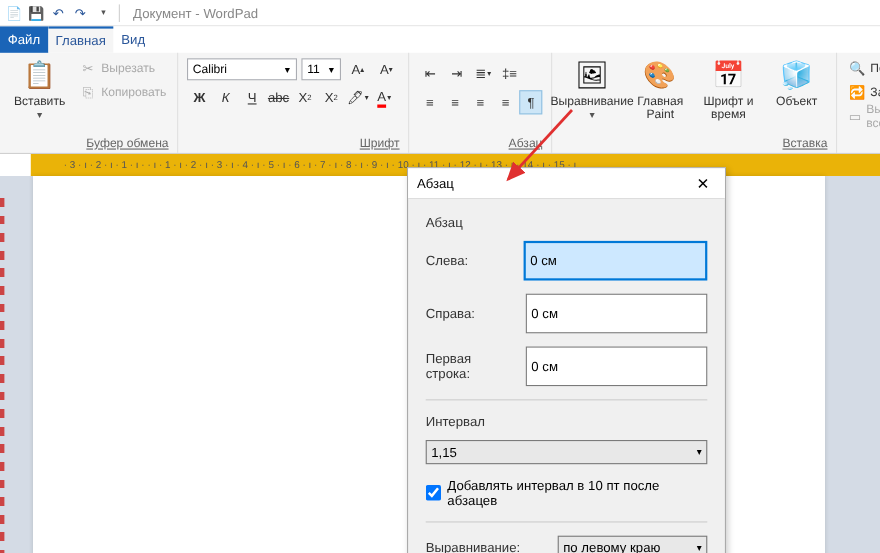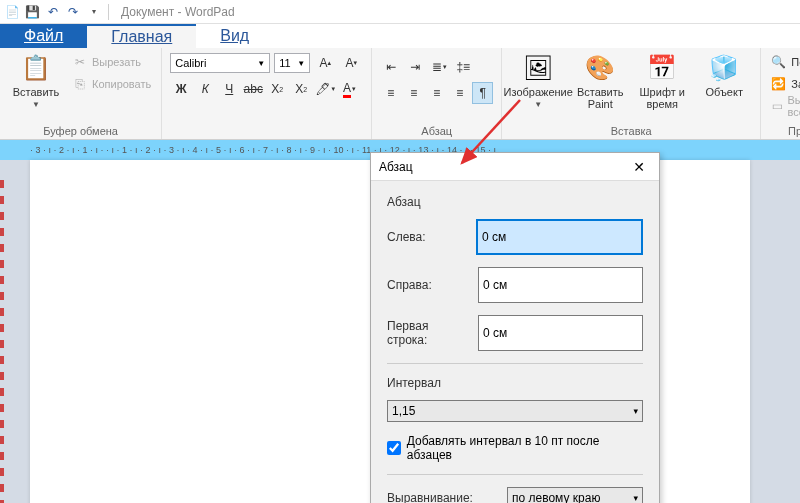--- a/index.html
+++ b/index.html
@@ -7,29 +7,29 @@
 
 
 .titlebar { height: 24px; background: #fff; display: flex; align-items: center; padding: 0 4px; border-bottom: 1px solid #e0e0e0; }
 .titlebar .qat { display: flex; gap: 2px; align-items: center; }
 .titlebar .qat .icon { width: 18px; height: 18px; display: flex; align-items: center; justify-content: center; color: #2b579a; font-size: 12px; }
 .titlebar .sep { width: 1px; height: 16px; background: #d0d0d0; margin: 0 6px; }
 .titlebar .title { color: #888; font-size: 12px; margin-left: 6px; }
 
 
 .tabs { height: 24px; background: #fff; display: flex; align-items: stretch; }
-.tab { padding: 0 24px; display: flex; align-items: center; font-size: 16px; color: #2b579a; cursor: default; text-decoration: underline; }
+.tab { padding: 0 7px; display: flex; align-items: center; font-size: 12px; color: #2b579a; cursor: default; }
 .tab.file { background: #1a64b7; color: #fff; }
 .tab.active { background: #f5f5f5; border-top: 2px solid #1a64b7; color: #2b579a; }
 
 
 .ribbon { height: 92px; background: #f5f5f5; border-bottom: 1px solid #d0d0d0; display: flex; }
 .group { border-right: 1px solid #e0e0e0; padding: 4px 8px 2px; display: flex; flex-direction: column; justify-content: space-between; }
 .group-body { display: flex; gap: 6px; align-items: flex-start; flex: 1; }
-.group-label { text-align: center; font-size: 11px; color: #666; padding-top: 2px; }
+.group-label { text-align: right; font-size: 11px; color: #666; padding-top: 2px; text-decoration: underline; }
 
 .big-btn { display: flex; flex-direction: column; align-items: center; width: 56px; gap: 2px; }
 .big-btn .icon { width: 32px; height: 32px; display: flex; align-items: center; justify-content: center; font-size: 24px; }
 .big-btn .lbl { font-size: 11px; color: #333; text-align: center; line-height: 1.1; }
 .big-btn .caret { font-size: 8px; color: #555; }
 
 .small-row { display: flex; flex-direction: column; gap: 2px; }
 .small-btn { display: flex; align-items: center; gap: 4px; font-size: 11px; color: #333; height: 20px; padding: 0 2px; }
 .small-btn .icon { width: 16px; height: 16px; display: flex; align-items: center; justify-content: center; font-size: 12px; }
 .small-btn.disabled { color: #aaa; }
@@ -40,21 +40,21 @@
 .tool-row { display: flex; gap: 2px; align-items: center; margin-top: 4px; }
 .tool-btn { width: 22px; height: 22px; display: flex; align-items: center; justify-content: center; font-size: 12px; color: #333; }
 .tool-btn.bold { font-weight: bold; }
 .tool-btn.italic { font-style: italic; }
 .tool-btn.underline { text-decoration: underline; }
 .tool-btn.strike { text-decoration: line-through; }
 .tool-btn .caret { font-size: 7px; margin-left: 1px; }
 .tool-btn.highlighted { background: #cde6f7; border: 1px solid #92c0e0; }
 
 
-.ruler-area { height: 20px; background: #7dd3fc; display: flex; align-items: center; padding-left: 30px; font-size: 9px; color: #555; letter-spacing: 0; white-space: nowrap; overflow: hidden; }
+.ruler-area { height: 20px; background: #eab308; display: flex; align-items: center; padding-left: 30px; font-size: 9px; color: #555; letter-spacing: 0; white-space: nowrap; overflow: hidden; margin-left: 28px; }
 
 
 .doc-area { position: absolute; top: 160px; left: 0; right: 0; bottom: 0; background: #d4dbe5; }
 .page { position: absolute; left: 30px; top: 0; width: 720px; height: 500px; background: #fff; box-shadow: 0 0 4px rgba(0,0,0,0.15); }
 .page-edge { position: absolute; left: 0; top: 20px; width: 4px; height: 400px; background: repeating-linear-gradient(to bottom, #c44 0, #c44 8px, transparent 8px, transparent 16px); }
 
 
 .dialog { position: absolute; left: 370px; top: 152px; width: 290px; background: #f0f0f0; border: 1px solid #aaa; box-shadow: 2px 2px 6px rgba(0,0,0,0.2); }
 .dialog-title { height: 28px; background: #fff; border-bottom: 1px solid #ddd; display: flex; align-items: center; justify-content: space-between; padding: 0 8px; font-size: 12px; }
 .dialog-close { width: 24px; height: 20px; display: flex; align-items: center; justify-content: center; font-size: 14px; }
@@ -142,20 +142,21 @@
         <span class="tool-btn strike">abc</span>
         <span class="tool-btn">X<sub style="font-size:7px">2</sub></span>
         <span class="tool-btn">X<sup style="font-size:7px">2</sup></span>
         <span class="tool-btn">🖊<span class="caret">▾</span></span>
         <span class="tool-btn">
             <span style="border-bottom:3px solid red;">A</span>
             <span class="caret">▾</span>
           </span>
       </div>
     </div>
+    <div class="group-label">Шрифт</div>
   </div>
 
   <div class="group" style="min-width:130px">
     <div style="display:flex;flex-direction:column;">
       <div class="tool-row">
         <span class="tool-btn">⇤</span>
         <span class="tool-btn">⇥</span>
         <span class="tool-btn">≣<span class="caret">▾</span></span>
         <span class="tool-btn">‡≡</span>
       </div>
@@ -167,26 +168,26 @@
         <span class="tool-btn highlighted">¶</span>
       </div>
     </div>
     <div class="group-label">Абзац</div>
   </div>
 
   <div class="group">
     <div class="group-body">
       <div class="big-btn">
         <span class="icon">🖼</span>
-        <span class="lbl">Изображение</span>
+        <span class="lbl">Выравнивание</span>
         <span class="caret">▼</span>
       </div>
       <div class="big-btn">
         <span class="icon">🎨</span>
-        <span class="lbl">Вставить Paint</span>
+        <span class="lbl">Главная Paint</span>
       </div>
       <div class="big-btn">
         <span class="icon">📅</span>
         <span class="lbl">Шрифт и время</span>
       </div>
       <div class="big-btn">
         <span class="icon">🧊</span>
         <span class="lbl">Объект</span>
       </div>
     </div>

